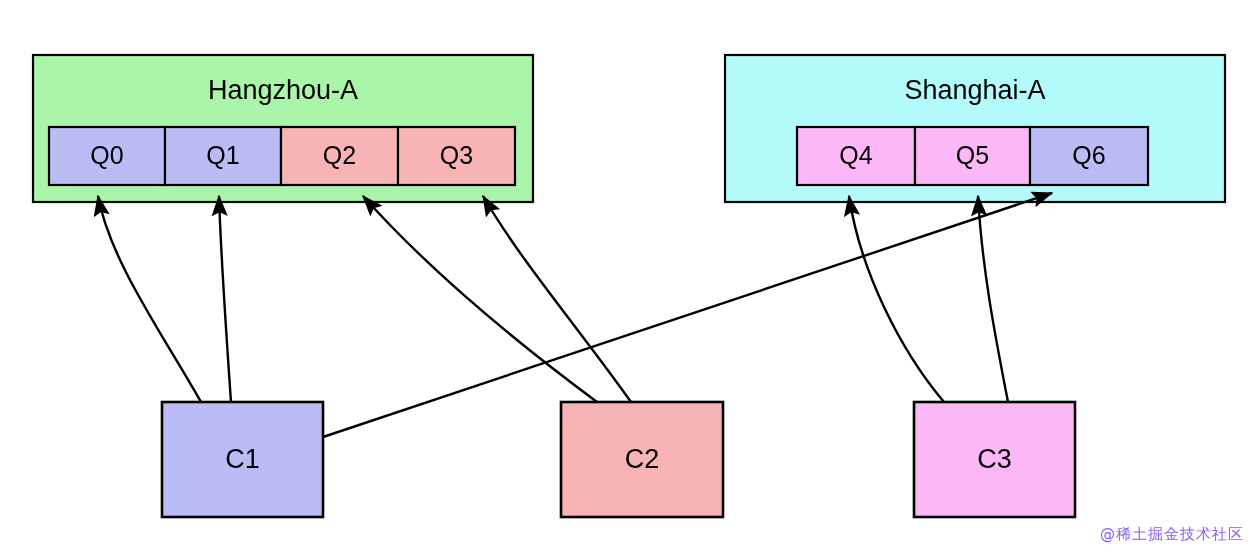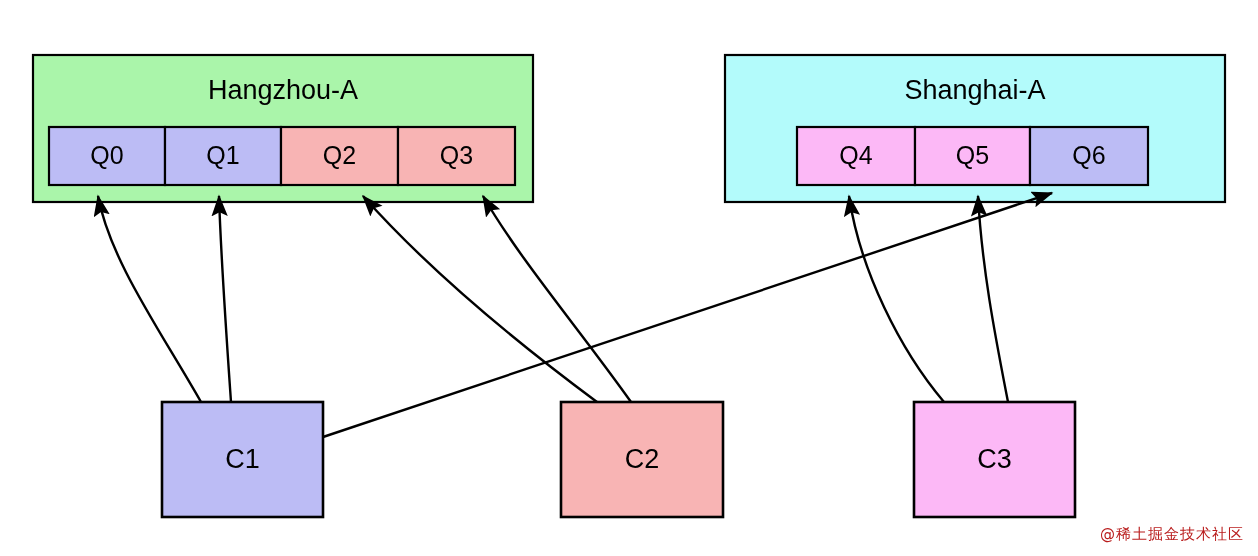--- a/index.html
+++ b/index.html
@@ -144,14 +144,14 @@
     <g>
       <rect class="client-shape" x="561" y="402" width="162" height="115" fill="#f8b4b4"></rect>
       <text class="client-label" x="642" y="460.5">C2</text>
     </g>
     <g>
       <rect class="client-shape" x="914" y="402" width="161" height="115" fill="#fcb8f6"></rect>
       <text class="client-label" x="994.5" y="460.5">C3</text>
     </g>
   </svg>
 
-  <div class="watermark-text" style="color: #b91c1c;">@稀土掘金技术社区</div>
+  <div class="watermark-text" style="color: #8b5cf6;">@稀土掘金技术社区</div>
 </div>
 
 </body></html>

